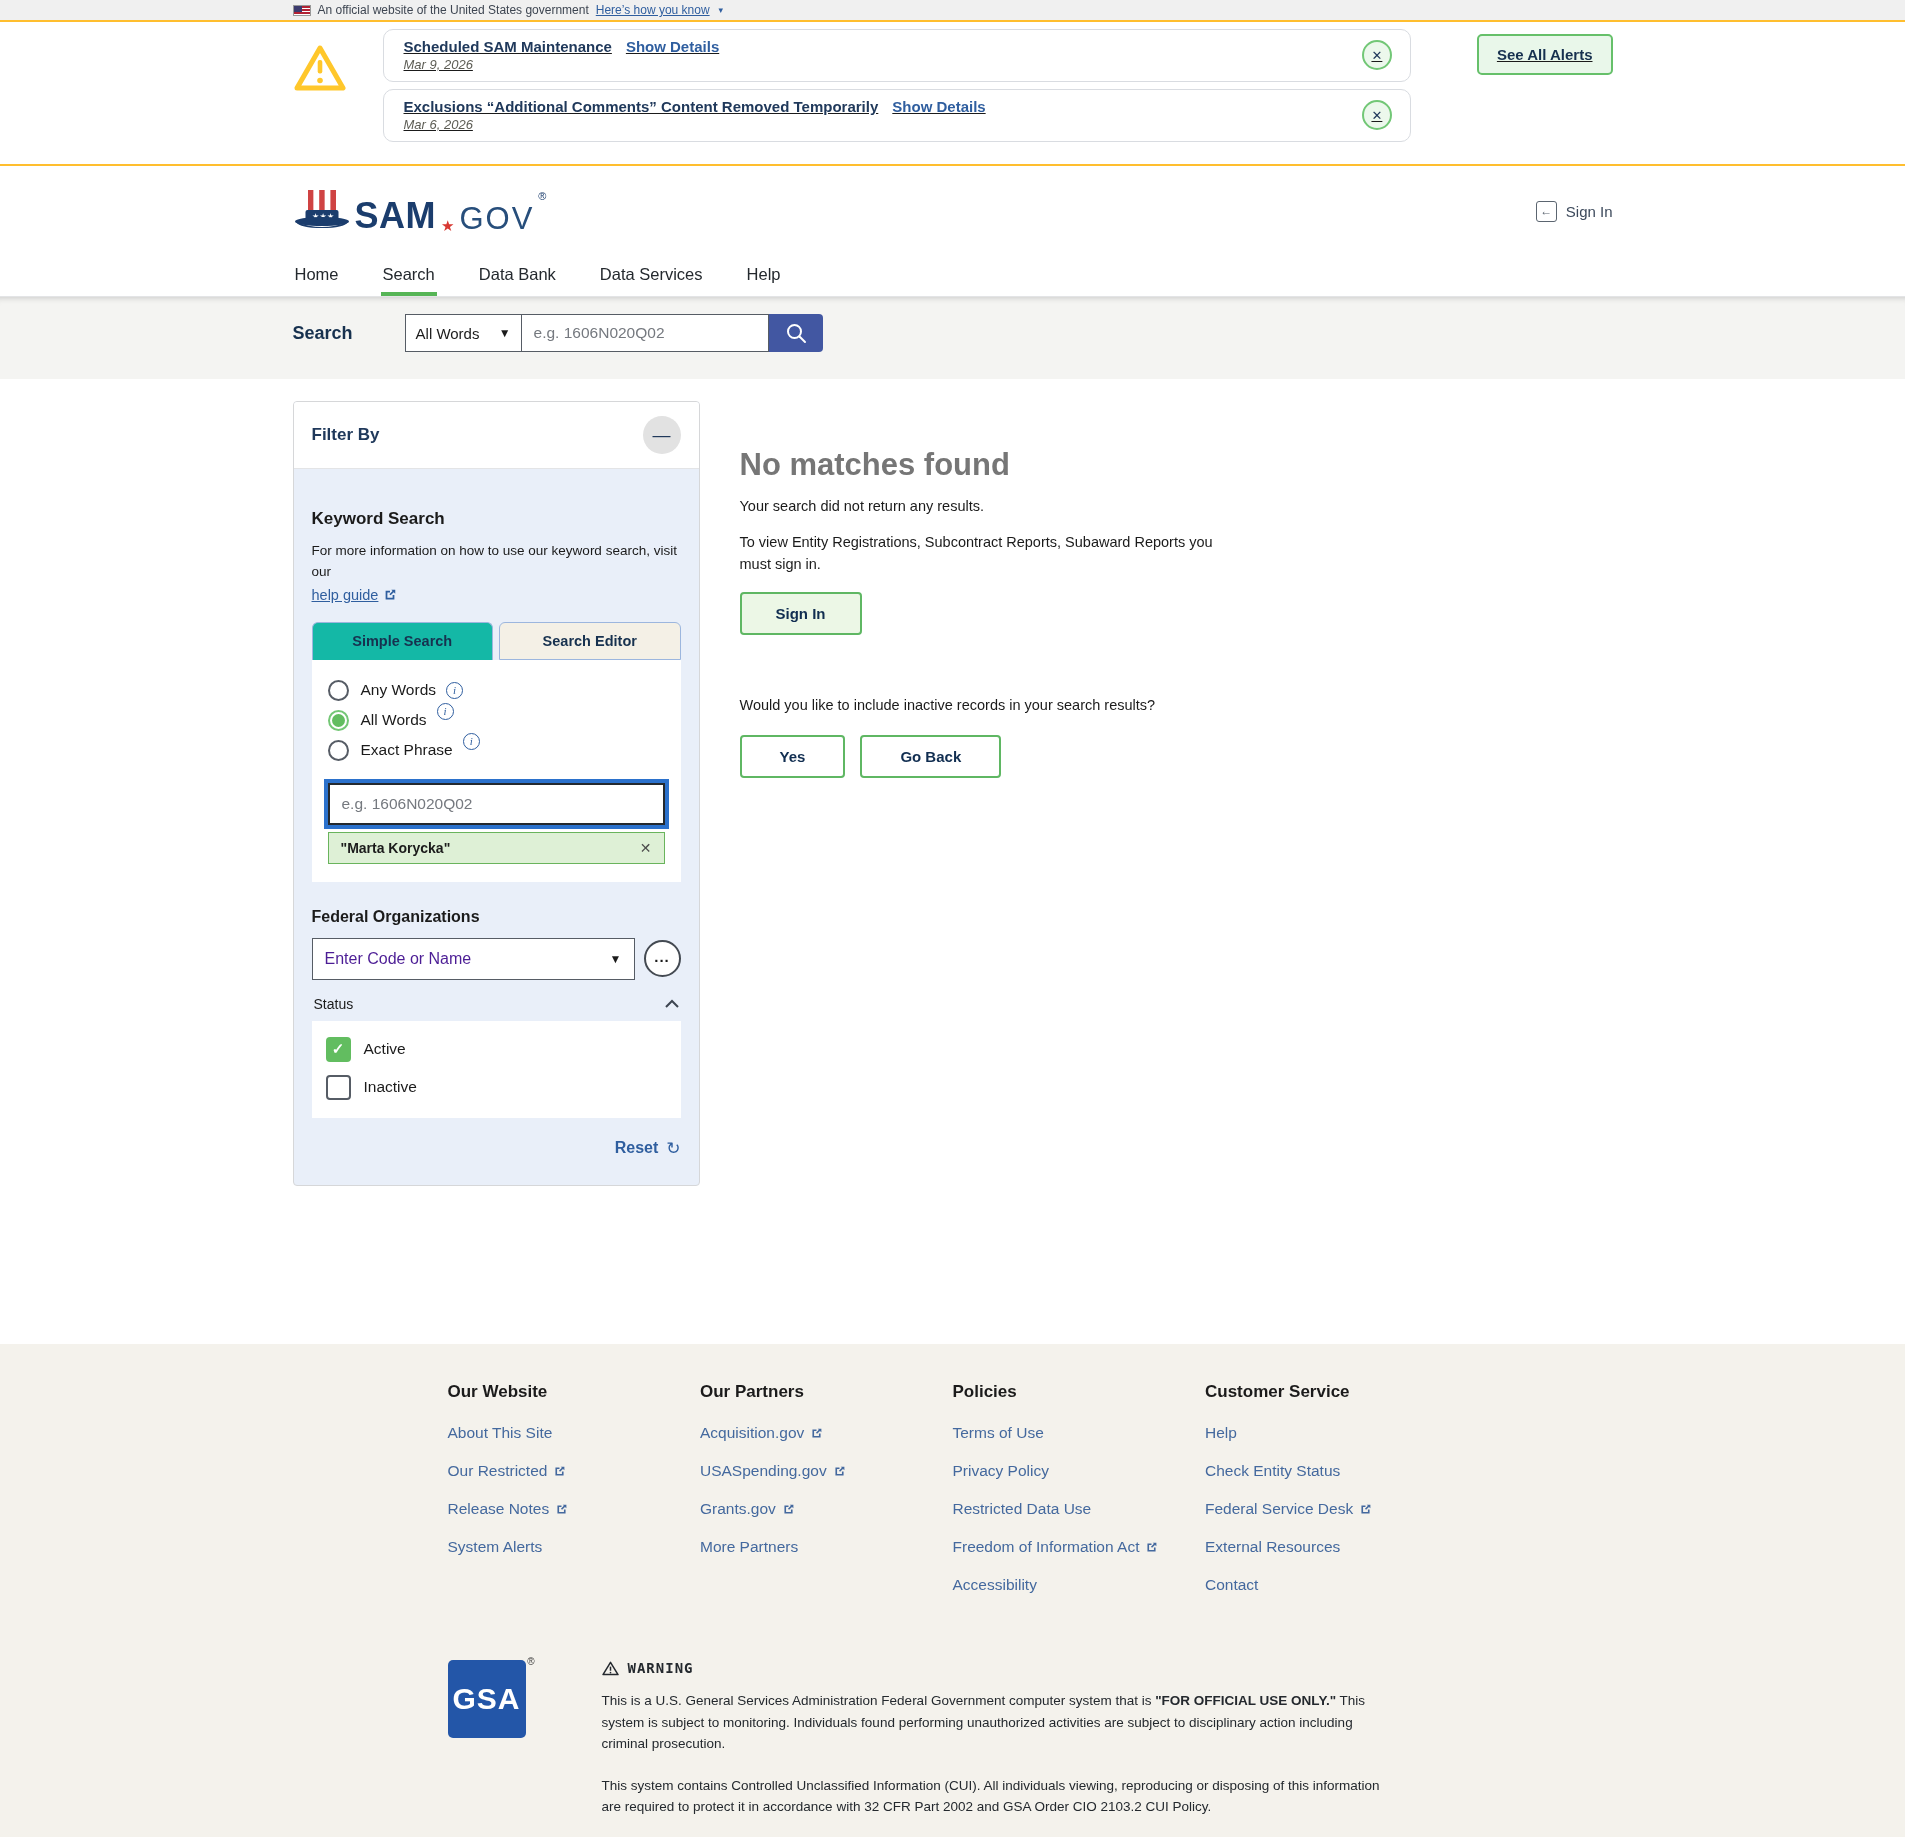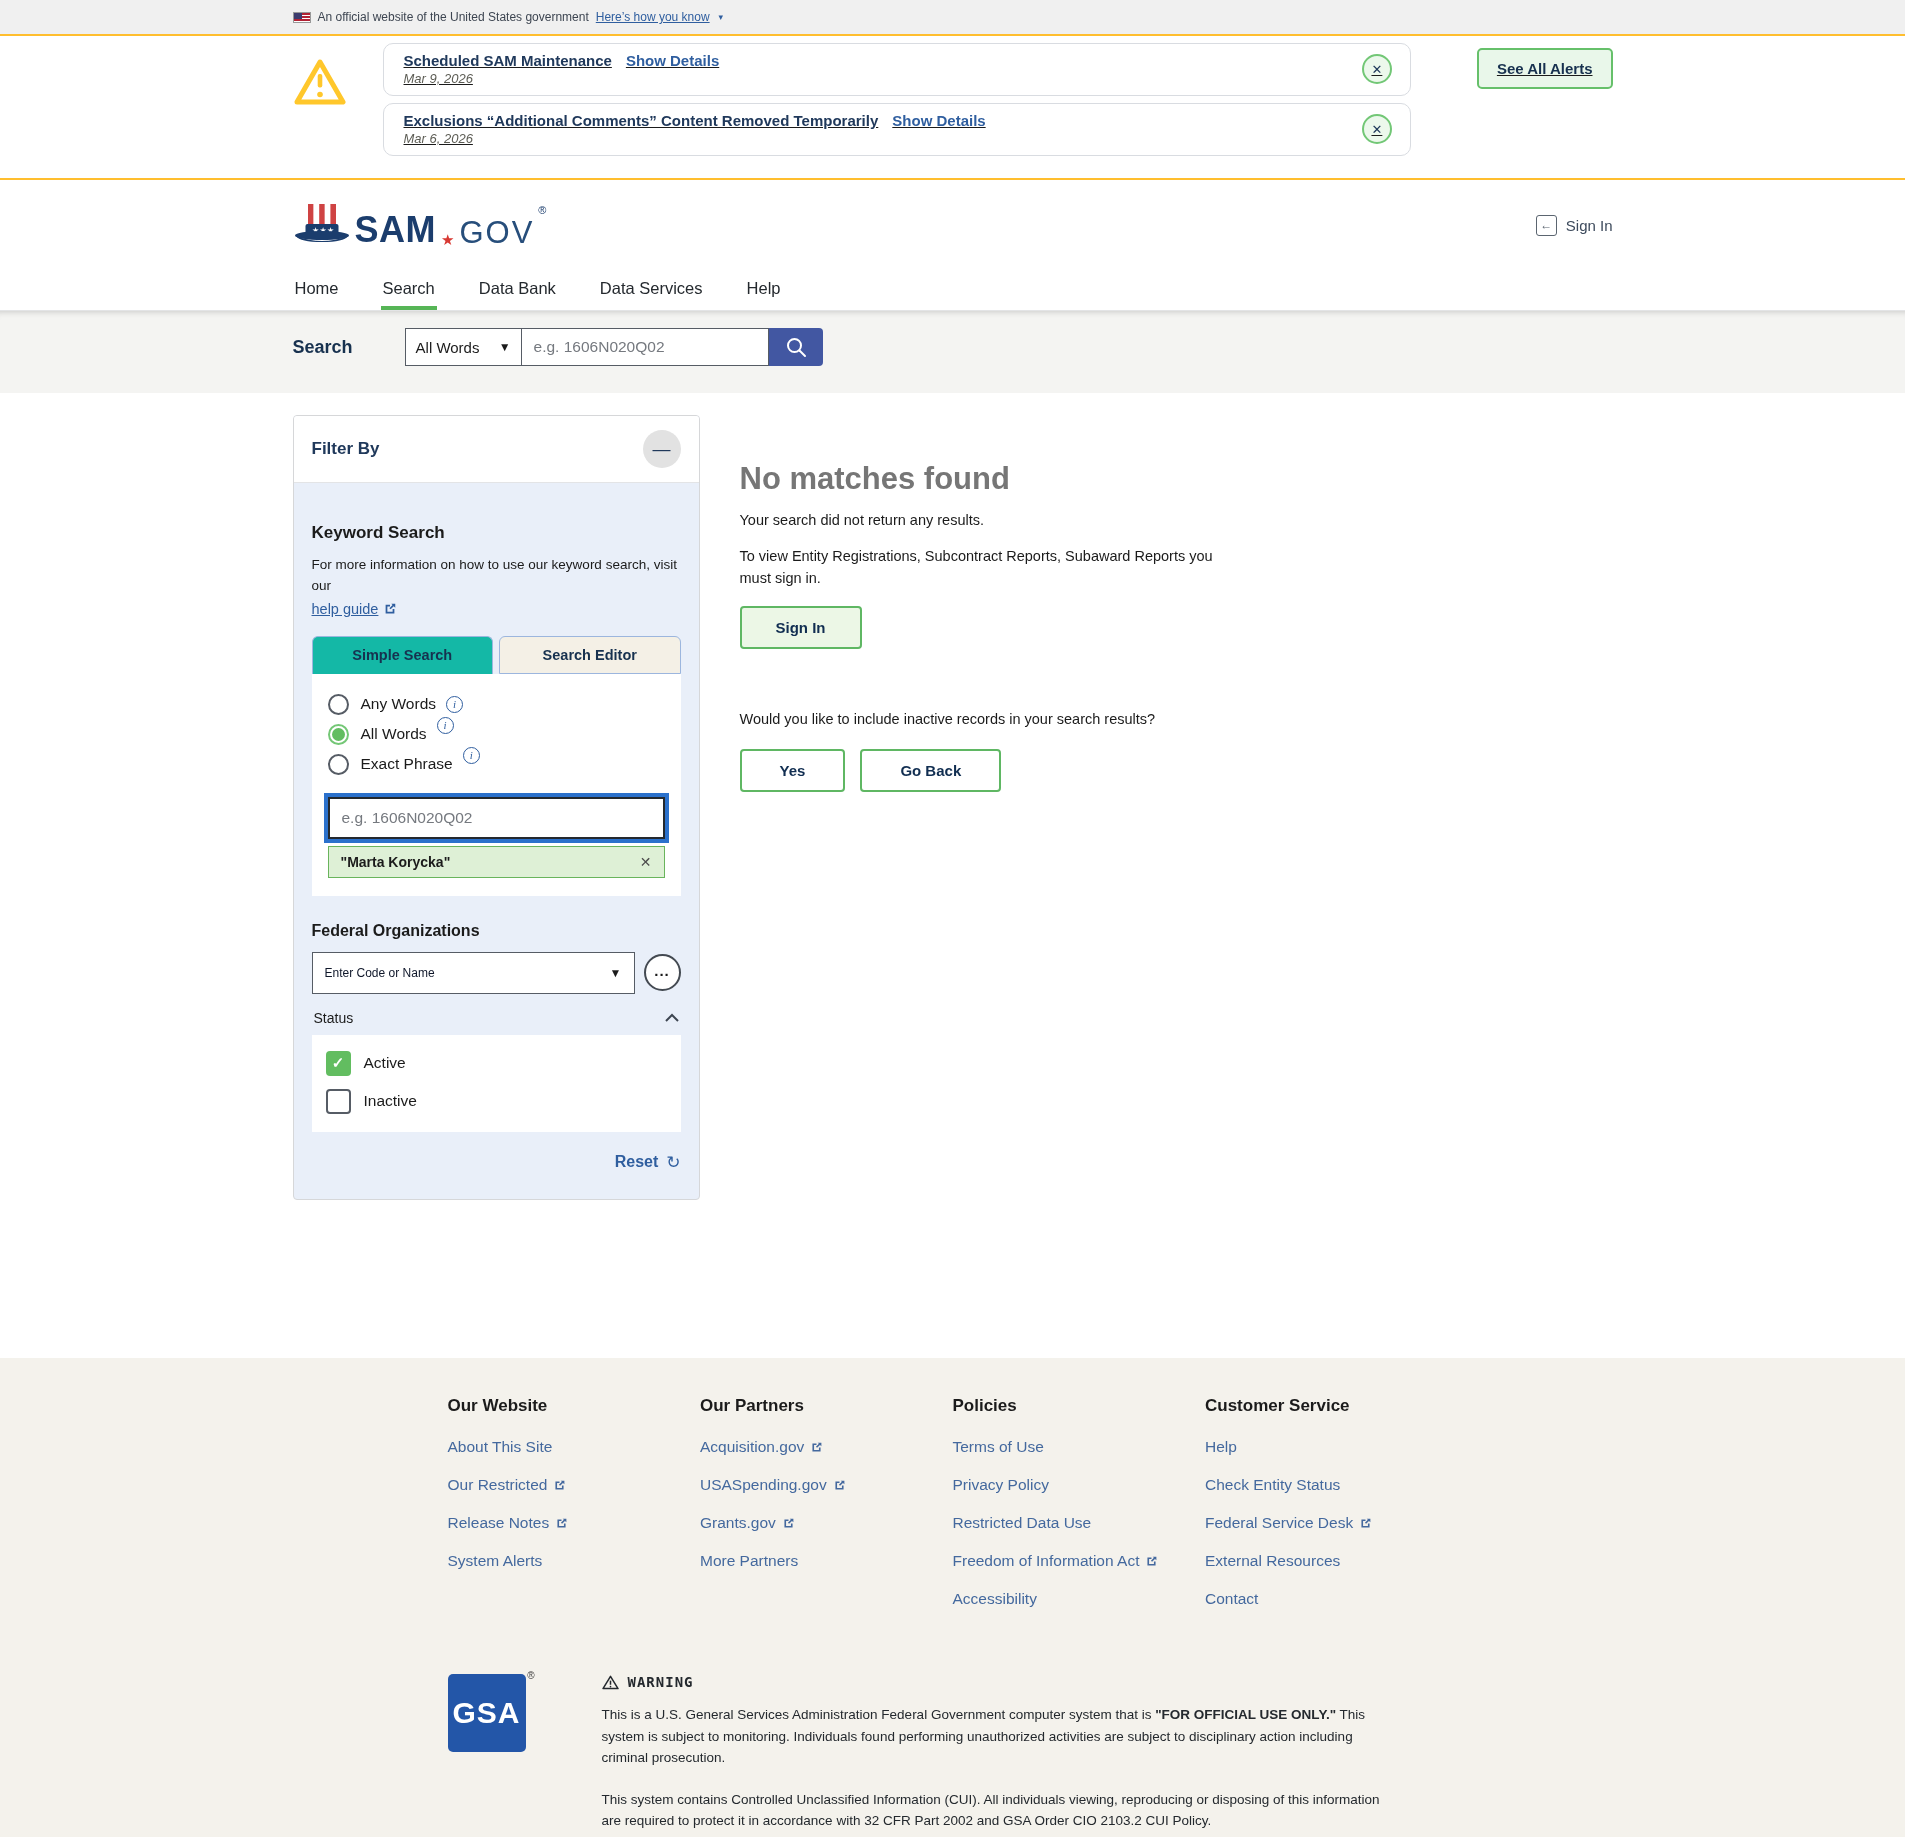--- a/index.html
+++ b/index.html
@@ -1,21 +1,21 @@
 <!DOCTYPE html>
 <html><head>
 <meta charset="utf-8">
 <style>
   * { box-sizing: border-box; }
   html,body { margin:0; padding:0; background:#fff; }
   body { font-family:"Liberation Sans", sans-serif; color:#1b1b1b; width:1905px; }
   .container { width:1320px; margin:0 auto; }
 
   
-  .gov-banner { background:#f0f0f0; border-bottom:2px solid #ffbe2e; height:36px; font-size:12px; color:#3d4551; }
+  .gov-banner { background:#f0f0f0; border-bottom:2px solid #ffbe2e; height:22px; font-size:12px; color:#3d4551; }
   .gov-banner .container { display:flex; align-items:center; height:100%; gap:7px; }
   .flag { width:18px; height:11px; position:relative; background:repeating-linear-gradient(#b22234 0 1.6px,#fff 1.6px 3.2px); border:0.5px solid #999; }
   .flag::after { content:""; position:absolute; left:0; top:0; width:8px; height:6px; background:#3c3b6e; }
   .banner-link { color:#2f5e9f; text-decoration:underline; cursor:pointer; }
   .banner-chevron { color:#2f5e9f; font-size:9px; margin-left:2px; }
 
   
   .alerts-section { background:#fff; border-bottom:2px solid #ffbe2e; padding:7px 0 22px;text-decoration:underline; }
   .alerts-wrap { display:flex; align-items:flex-start; }
   .alert-triangle { margin:14px 36px 0 0; flex:0 0 auto; }
@@ -79,21 +79,21 @@
   .info-icon { width:17px; height:17px; border:1.5px solid #2f5e9f; border-radius:50%; color:#2f5e9f; font-size:11px; font-style:italic; font-family:"Liberation Serif",serif; display:inline-flex; align-items:center; justify-content:center; margin-left:10px; cursor:pointer; flex:0 0 auto; }
   .info-raised { transform:translateY(-9px); }
   .kw-input-wrap { position:relative; margin-top:22px; }
   .kw-input { width:100%; height:42px; border:2px solid #24292e; outline:4px solid #2b71cc; outline-offset:0; padding:0 12px; font-size:15.5px; font-family:"Liberation Sans",sans-serif; }
   .chip { margin-top:7px; background:#def0d6; border:1px solid #69b45c; padding:7px 12px; display:flex; align-items:center; justify-content:space-between; }
   .chip-label { font-weight:700; font-size:14px; }
   .chip-x { color:#4d4d4d; font-size:14px; cursor:pointer; }
   .fedorg-heading { font-size:16px; font-weight:700; margin:26px 0 12px; }
   .org-row { display:flex; align-items:center; gap:9px; }
   .org-select { flex:1; height:42px; background:#fff; border:1px solid #565c65; display:flex; align-items:center; justify-content:space-between; padding:0 12px; cursor:pointer; }
-  .org-placeholder { color:#0f172a; font-size:12px; }
+  .org-placeholder { color:#4c1d95; font-size:16px; }
   .ellipsis-btn { width:37px; height:37px; border-radius:50%; background:#fff; border:2px solid #444a52; font-size:15px; font-weight:700; letter-spacing:1px; color:#1b1b1b; display:flex; align-items:center; justify-content:center; padding-bottom:6px; cursor:pointer; flex:0 0 auto; }
   .status-row { display:flex; align-items:center; justify-content:space-between; margin:16px 2px 9px; cursor:pointer; }
   .status-label { font-size:14px; }
   .status-box { background:#fff; padding:16px 14px; }
   .check-row { display:flex; align-items:center; margin-bottom:13px; }
   .check-row:last-child { margin-bottom:2px; }
   .checkbox { width:25px; height:25px; border-radius:4px; margin-right:13px; cursor:pointer; flex:0 0 auto; }
   .checkbox.checked { background:#62bd60; color:#fff; display:flex; align-items:center; justify-content:center; font-size:15px; font-weight:700; }
   .checkbox.unchecked { background:#fff; border:2px solid #565c65; }
   .check-label { font-size:15.5px; cursor:pointer; }

